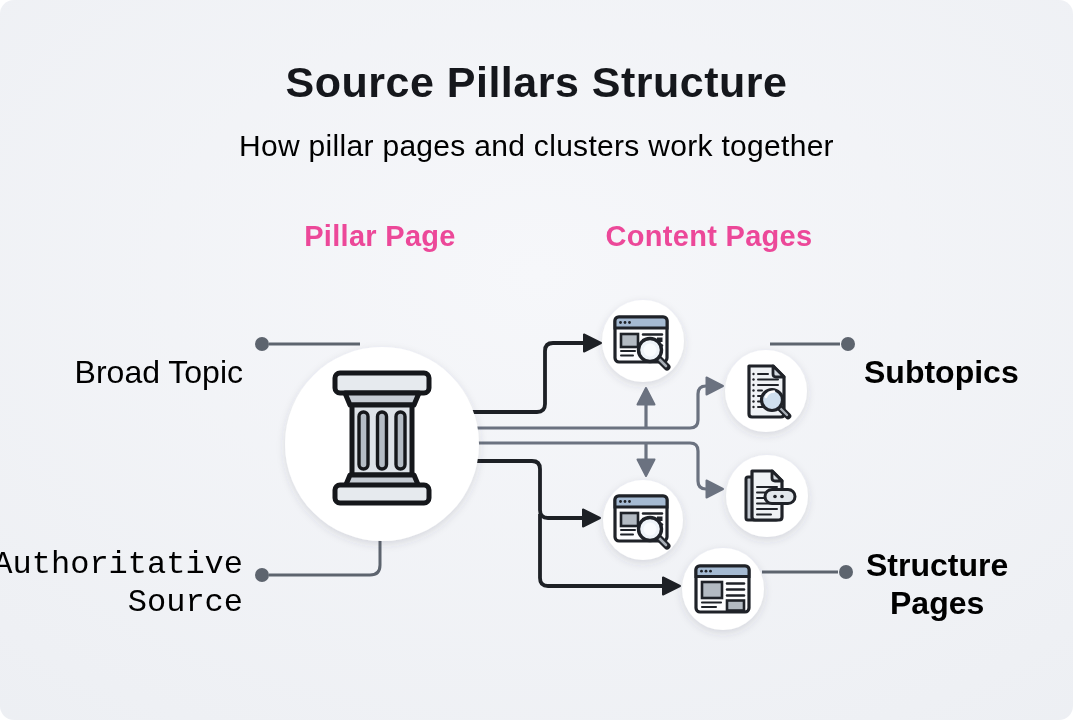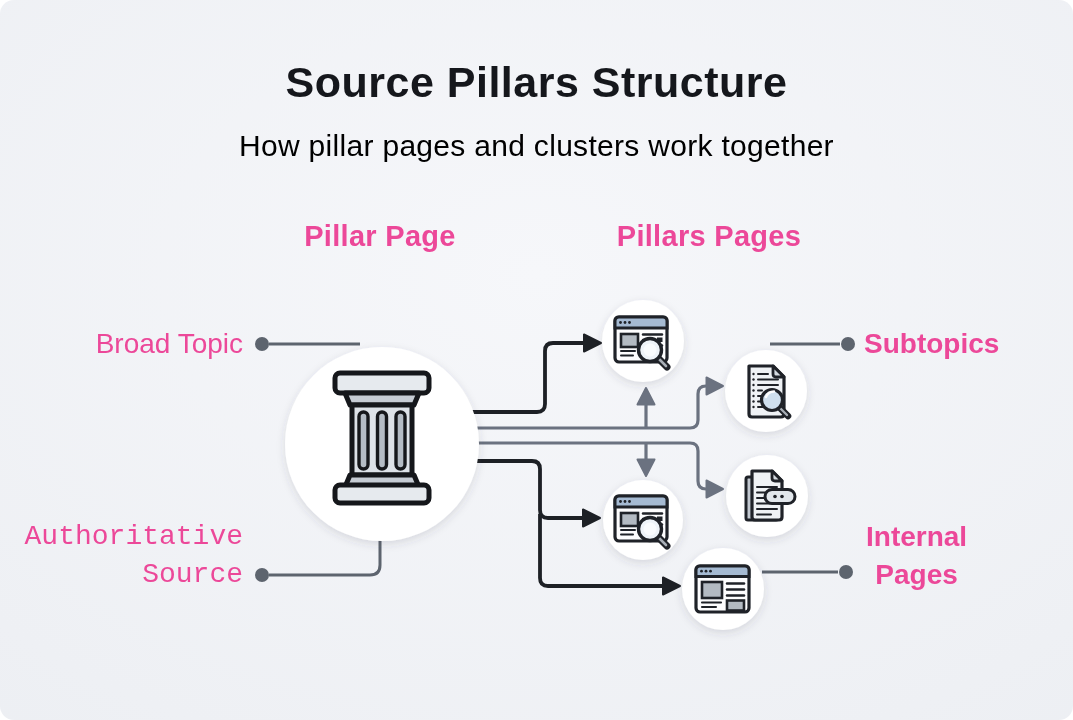--- a/index.html
+++ b/index.html
@@ -18,21 +18,21 @@
     font-size:43px;font-weight:bold;letter-spacing:.5px;color:#15171c;
   }
   .subtitle{
     left:0;top:123px;width:100%;text-align:center;
     font-size:30px;font-weight:normal;letter-spacing:.3px;color:#000000;margin-top:6px;
   }
   .col-header{
     font-size:29px;font-weight:bold;letter-spacing:.3px;color:#ec4899;
     transform:translate(-50%,-50%);
   }
-  .side-label{font-size:28px;line-height:38px;color:#ec4899;}
+  .side-label{font-size:32px;line-height:38px;color:#000000;margin-top:28px;}
   .lbl-right{text-align:right;transform:translate(-100%,-50%);}
   .lbl-left{text-align:center;transform:translateY(-50%);font-weight:bold;}
 </style>
 </head>
 <body>
 
 <div class="stage">
   <div class="card"></div>
 
   <svg class="diagram" width="1073" height="720" viewBox="0 0 1073 720">
@@ -195,28 +195,28 @@
     <use href="#icon-document-search" transform="translate(766,391)"></use>
     <use href="#icon-documents-link" transform="translate(767,496)"></use>
     <use href="#icon-webpage-search" transform="translate(643,520)"></use>
     <use href="#icon-webpage-layout" transform="translate(723,589)"></use>
   </svg>
 
   <div class="txt title">Source Pillars Structure</div>
   <div class="txt subtitle">How pillar pages and clusters work together</div>
 
   <div class="txt col-header" style="left:380px;top:236px;">Pillar Page</div>
-  <div class="txt col-header" style="left:709px;top:236px;">Pillars Pages</div>
+  <div class="txt col-header" style="left:709px;top:236px;">Content Pages</div>
 
   <div class="txt side-label lbl-right" style="left:243px;top:344px;">Broad Topic</div>
 
   <div class="txt side-label lbl-right" style="left:243px;top:556px;font-family:Liberation Mono, monospace;">
     <div>Authoritative</div>
     <div>Source</div>
   </div>
 
   <div class="txt side-label lbl-left" style="left:864px;top:344px;">Subtopics</div>
 
   <div class="txt side-label lbl-left" style="left:866px;top:556px;">
-    <div>Internal</div>
+    <div>Structure</div>
     <div>Pages</div>
   </div>
 </div>
 
 </body></html>

